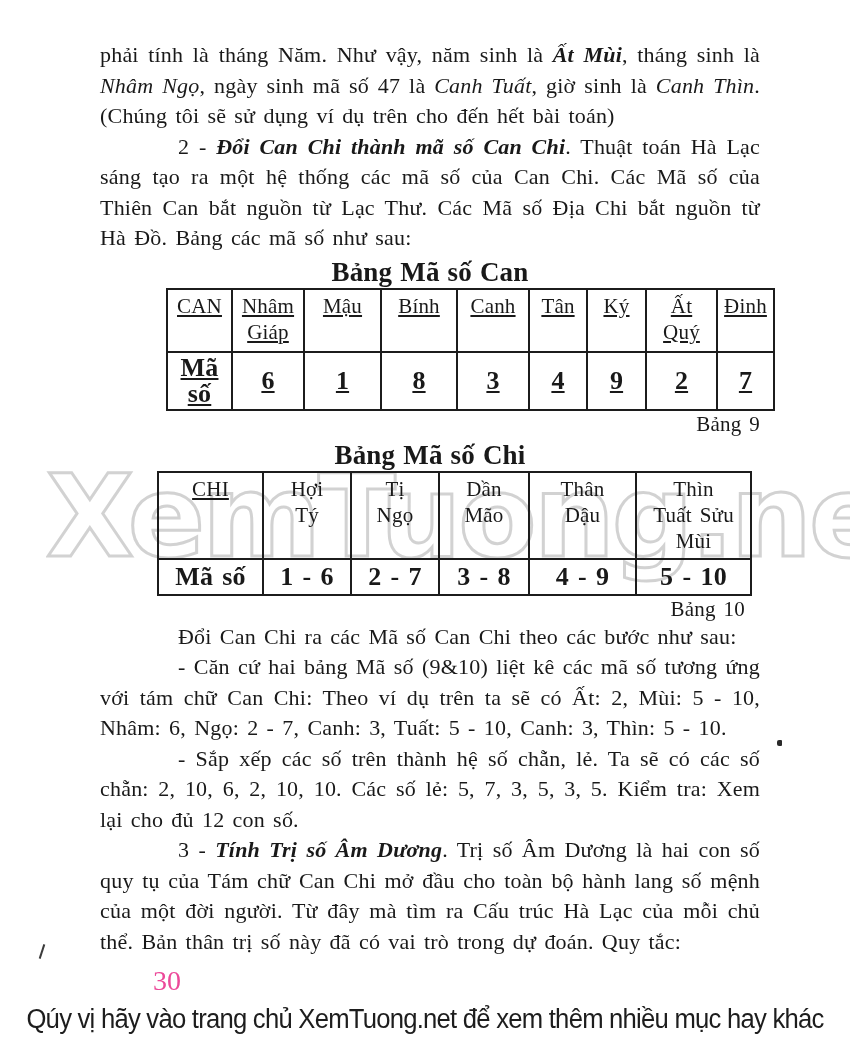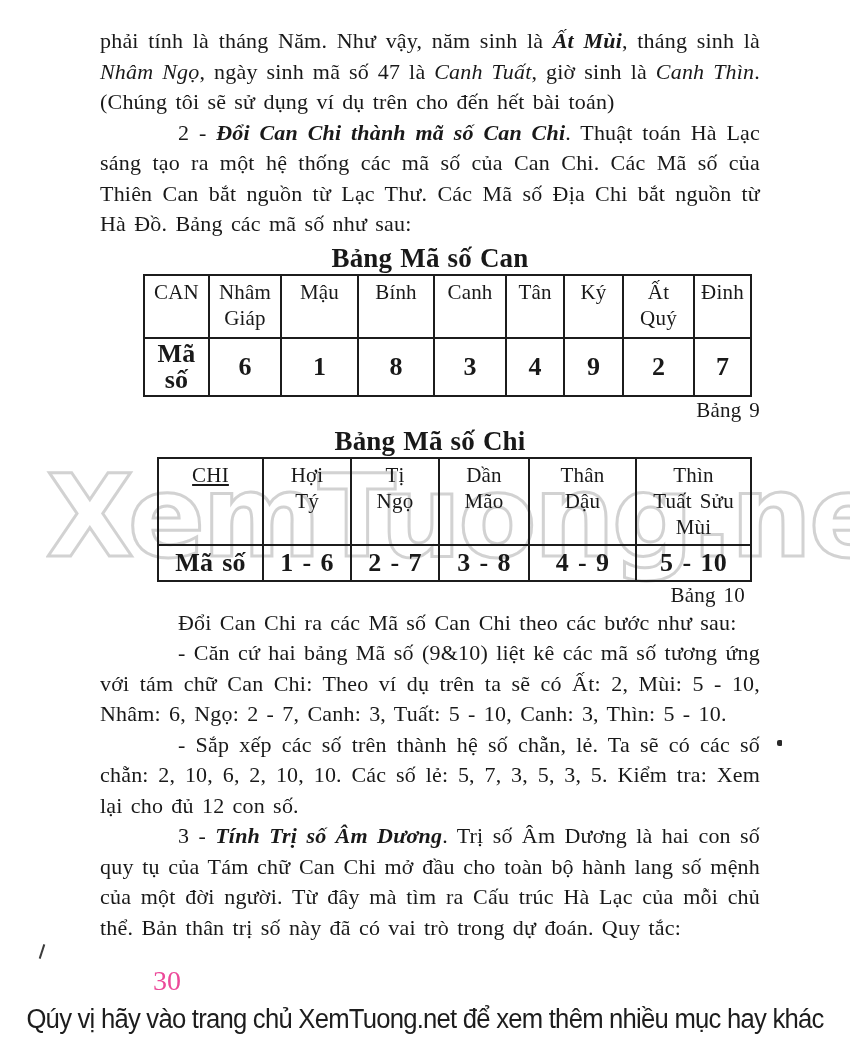--- a/index.html
+++ b/index.html
@@ -10,41 +10,41 @@
   }
   
   .watermark {
     position:absolute; left:46px; top:450px; z-index:0;
     font-family:"DejaVu Sans", sans-serif; font-weight:bold;
     font-size:114px; letter-spacing:-3px; white-space:nowrap;
     color:transparent; -webkit-text-stroke:3px #cbcbcb; opacity:.85;
   }
   .content {
     position:relative; z-index:1;
-    padding:26px 90px 0 100px;
+    padding:40px 90px 0 100px;
     font-size:22px; line-height:30.5px;
     text-align:justify; word-spacing:2.5px; letter-spacing:.2px;
   }
   p { margin:0; }
   .indent { text-indent:78px; }
   .bi { font-weight:bold; font-style:italic; }
   .it { font-style:italic; }
 
   .tbl-title {
     text-align:center; text-indent:0; font-weight:bold;
     font-size:27px; line-height:26px; margin:5px 0 3px 0; word-spacing:1px;
   }
   table { border-collapse:collapse; table-layout:fixed; background:transparent; }
   .t td {
     border:2px solid #1c1c1c; text-align:center; padding:2px 1px;
     font-size:21px; line-height:26px; overflow:hidden;
   }
   .t tr.head td { vertical-align:top; white-space:pre-line; padding-top:3px; }
   .t tr.vals td { font-weight:bold; font-size:26px; vertical-align:middle; }
-  .can { margin-left:43px; width:607px; }
+  .can { margin-left:66px; width:607px;text-decoration:underline; }
   .can tr.head td { height:56px; }
   .can tr.vals td { height:28px; }
   .chi { margin-left:57px; width:593px; }
   .chi tr.head td { height:80px; }
   .chi tr.vals td { height:30px; }
   .chi td.corner { vertical-align:middle;text-decoration:underline; }
   .caption { text-align:right; text-indent:0; font-size:21px; line-height:25px; margin:1px 0 0 0; }
   .caption.b10 { padding-right:15px; }
 
   .page-number { position:absolute; left:153px; top:965px; font-size:28px; z-index:1; color:#ec4899; }

